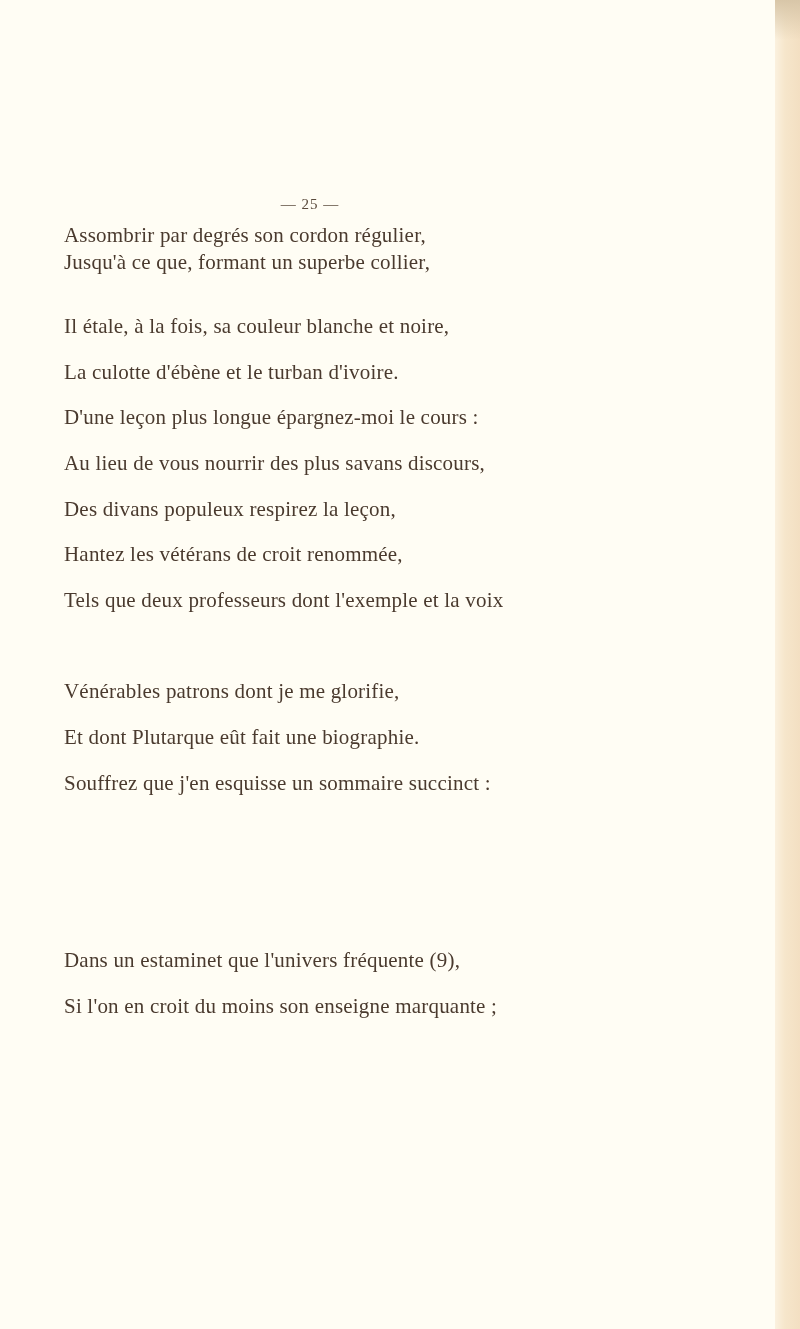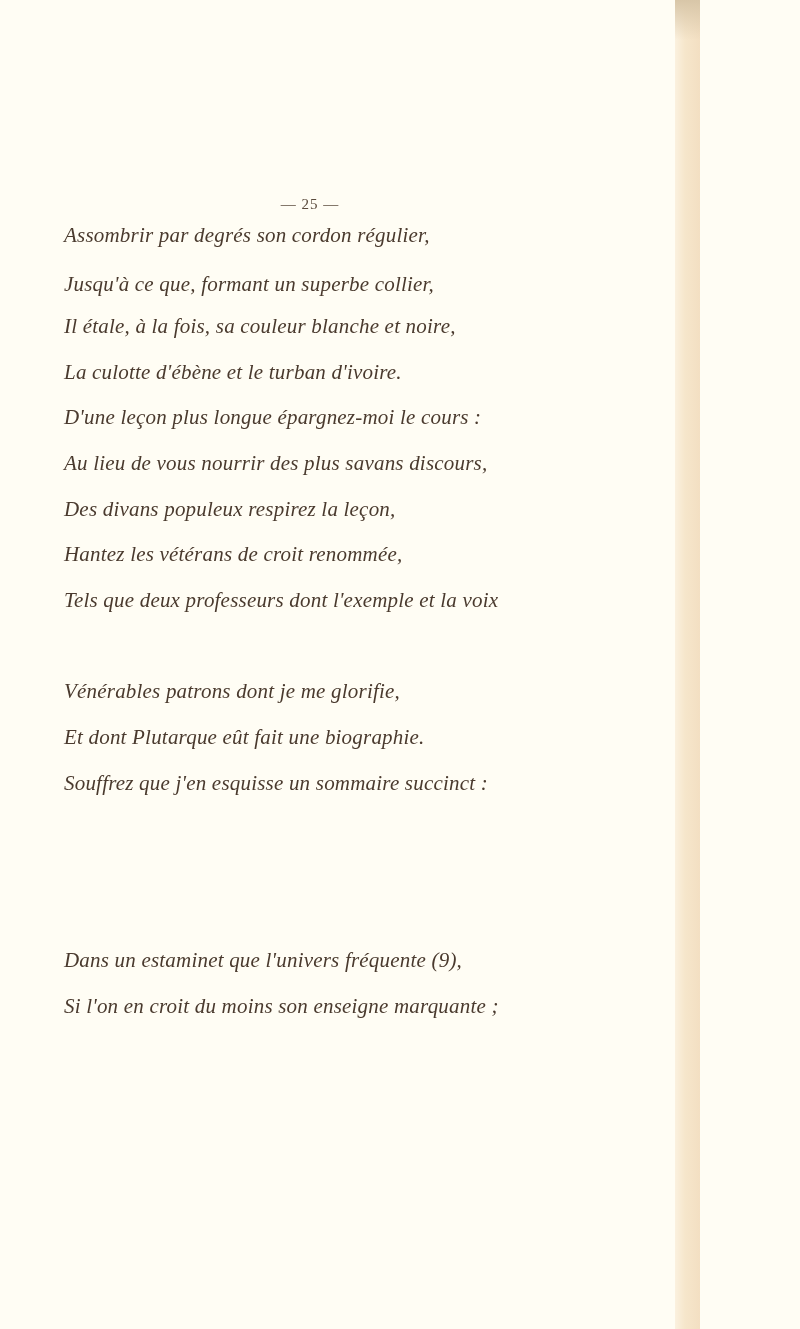--- a/index.html
+++ b/index.html
@@ -10,21 +10,21 @@
       width: 800px;
       height: 1329px;
       position: relative;
       overflow: hidden;
       background: #fffdf4;
     }
     .page {
       position: absolute;
       left: 0;
       top: 0;
-      width: 700px;
+      width: 800px;
       height: 1329px;
       background: #fffdf4;
     }
     .edge {
       position: absolute;
       top: 0;
       right: 0;
       width: 25px;
       height: 1329px;
       background: linear-gradient(to right, #fbf1df 0%, #f6e6cb 40%, #f3dfc2 100%);
@@ -50,34 +50,33 @@
     }
     .line {
       position: absolute;
       left: 64px;
       font-family: "Liberation Serif", serif;
       font-size: 21px;
       color: #4a3a2e;
       white-space: nowrap;
       line-height: 1;
       letter-spacing: 0.2px;
-      font-style: italic;
     }
   </style>
 </head>
 <body>
 
 <div class="page">
   <div class="edge"></div>
   <div class="edge-top"></div>
 
   <div class="folio">— 25 —</div>
 
   <div class="line" style="top:225px">Assombrir par degrés son cordon régulier,</div>
-  <div class="line" style="top:274px">Jusqu'à ce que, formant un superbe collier,</div>
+  <div class="line" style="top:252px">Jusqu'à ce que, formant un superbe collier,</div>
   <div class="line" style="top:316px">Il étale, à la fois, sa couleur blanche et noire,</div>
   <div class="line" style="top:362px">La culotte d'ébène et le turban d'ivoire.</div>
   <div class="line" style="top:407px">D'une leçon plus longue épargnez-moi le cours :</div>
   <div class="line" style="top:453px">Au lieu de vous nourrir des plus savans discours,</div>
   <div class="line" style="top:499px">Des divans populeux respirez la leçon,</div>
   <div class="line" style="top:544px">Hantez les vétérans de croit renommée,</div>
   <div class="line" style="top:590px">Tels que deux professeurs dont l'exemple et la voix</div>
   <div class="line" style="top:681px">Vénérables patrons dont je me glorifie,</div>
   <div class="line" style="top:773px">Souffrez que j'en esquisse un sommaire succinct :</div>
   <div class="line" style="top:727px">Et dont Plutarque eût fait une biographie.</div>

